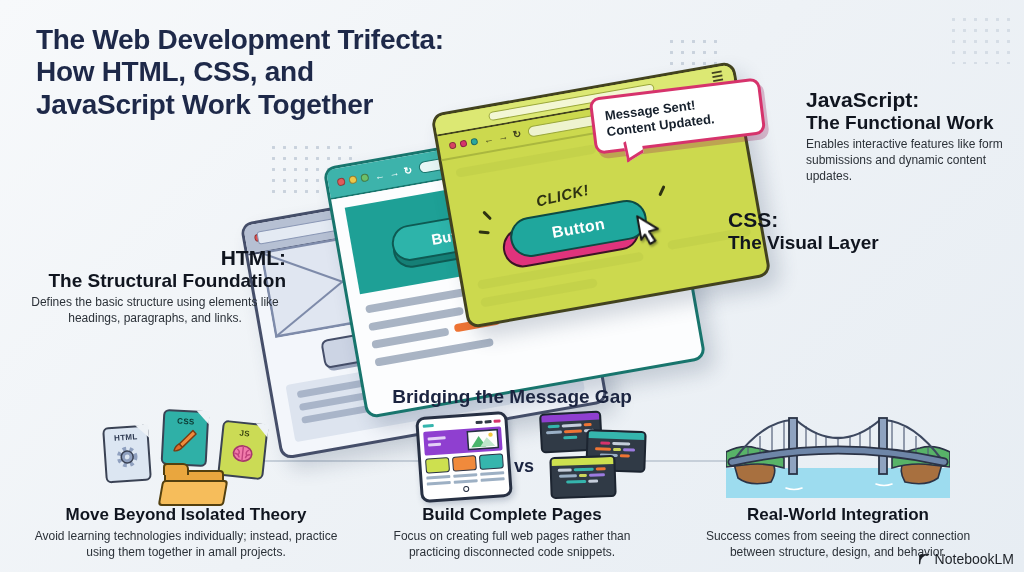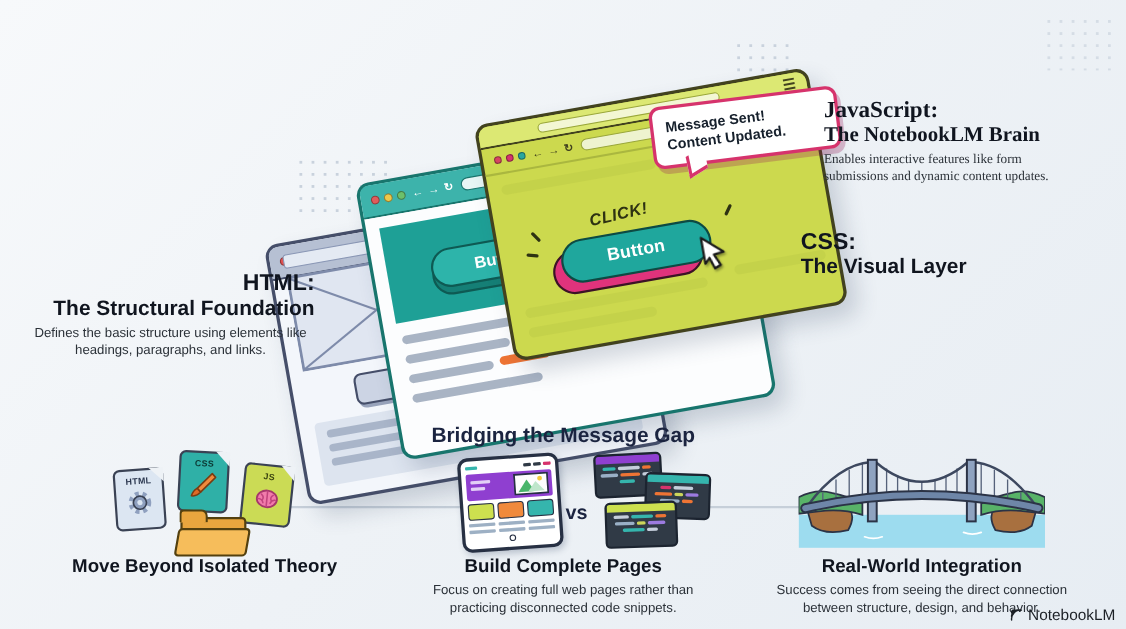--- a/index.html
+++ b/index.html
@@ -21,21 +21,21 @@
   
   .main-title { position:absolute; left:36px; top:24px; width:480px;
     font-size:28px; font-weight:bold; color:#1e2949; line-height:1.16;
     letter-spacing:-0.3px; }
 
   
   .tech-label { position:absolute; z-index:6; }
   .tech-name  { font-size:21px; font-weight:bold; color:#10151f; line-height:1.12; }
   .tech-role  { font-size:19px; font-weight:bold; color:#10151f; line-height:1.15; }
   .tech-desc  { font-size:12px; color:#2b3138; margin-top:4px; line-height:1.32; }
-  .label-js   { left:749px; top:88px;  width:218px;font-family:Liberation Serif, serif; }
+  .label-js   { left:806px; top:88px;  width:218px; }
   .label-css  { left:728px; top:208px; width:242px; }
   .label-html { left:24px;  top:246px; width:262px; text-align:right; }
   .label-html .tech-desc { text-align:center; }
 
   
   .bwin { position:absolute; border-radius:12px;
           box-shadow:8px 12px 20px rgba(40,60,90,.20); }
   .chrome { display:flex; align-items:center; gap:6px; padding:0 9px; }
   .dots  { display:flex; gap:4px; align-items:center; }
   .dot   { width:8px; height:8px; border-radius:50%; border:1px solid rgba(0,0,0,.35); }
@@ -184,24 +184,27 @@
 </head>
 <body>
 
 <div class="stage">
 
   <div class="dots-grid" id="dg1"></div>
   <div class="dots-grid" id="dg2"></div>
   <div class="dots-grid" id="dg3"></div>
   <div class="dots-grid" id="dg4"></div>
 
+  <h1 class="main-title preline">The Web Development Trifecta:
+How HTML, CSS, and
+JavaScript Work Together</h1>
 
   <div class="tech-label label-js">
     <div class="tech-name">JavaScript:</div>
-    <div class="tech-role">The NotebookLM Brain</div>
+    <div class="tech-role">The Functional Work</div>
     <div class="tech-desc">Enables interactive features like form submissions and dynamic content updates.</div>
   </div>
   <div class="tech-label label-css">
     <div class="tech-name">CSS:</div>
     <div class="tech-role">The Visual Layer</div>
   </div>
   <div class="tech-label label-html">
     <div class="tech-name">HTML:</div>
     <div class="tech-role">The Structural Foundation</div>
     <div class="tech-desc">Defines the basic structure using elements like headings, paragraphs, and links.</div>
@@ -327,20 +330,21 @@
           <ellipse cx="12" cy="12.5" rx="8.5" ry="7" fill="#f27bab" stroke="#a6376b" stroke-width="1.5"></ellipse>
           <path d="M12 6 V19 M7 9 Q10 11 8 14 M17 9 Q14 11 16 14 M5 13 Q8 13 9 16 M19 13 Q16 13 15 16" fill="none" stroke="#c2447e" stroke-width="1.3" stroke-linecap="round"></path>
         </svg>
       </div>
       <div class="folder">
         <div class="folder-back"></div>
         <div class="folder-front"></div>
       </div>
     </div>
     <div class="col-title">Move Beyond Isolated Theory</div>
+    <div class="col-desc">Avoid learning technologies individually; instead, practice using them together in amall projects.</div>
   </div>
 
   <div class="col" id="col2">
     <div class="col-art">
       <div class="tablet">
         <div class="tb-chrome">
           <i style="width:11px;background:#35b5ad"></i>
           <i style="width:7px;background:#303a46;margin-left:auto"></i>
           <i style="width:7px;background:#303a46"></i>
           <i style="width:7px;background:#d6336c"></i>

